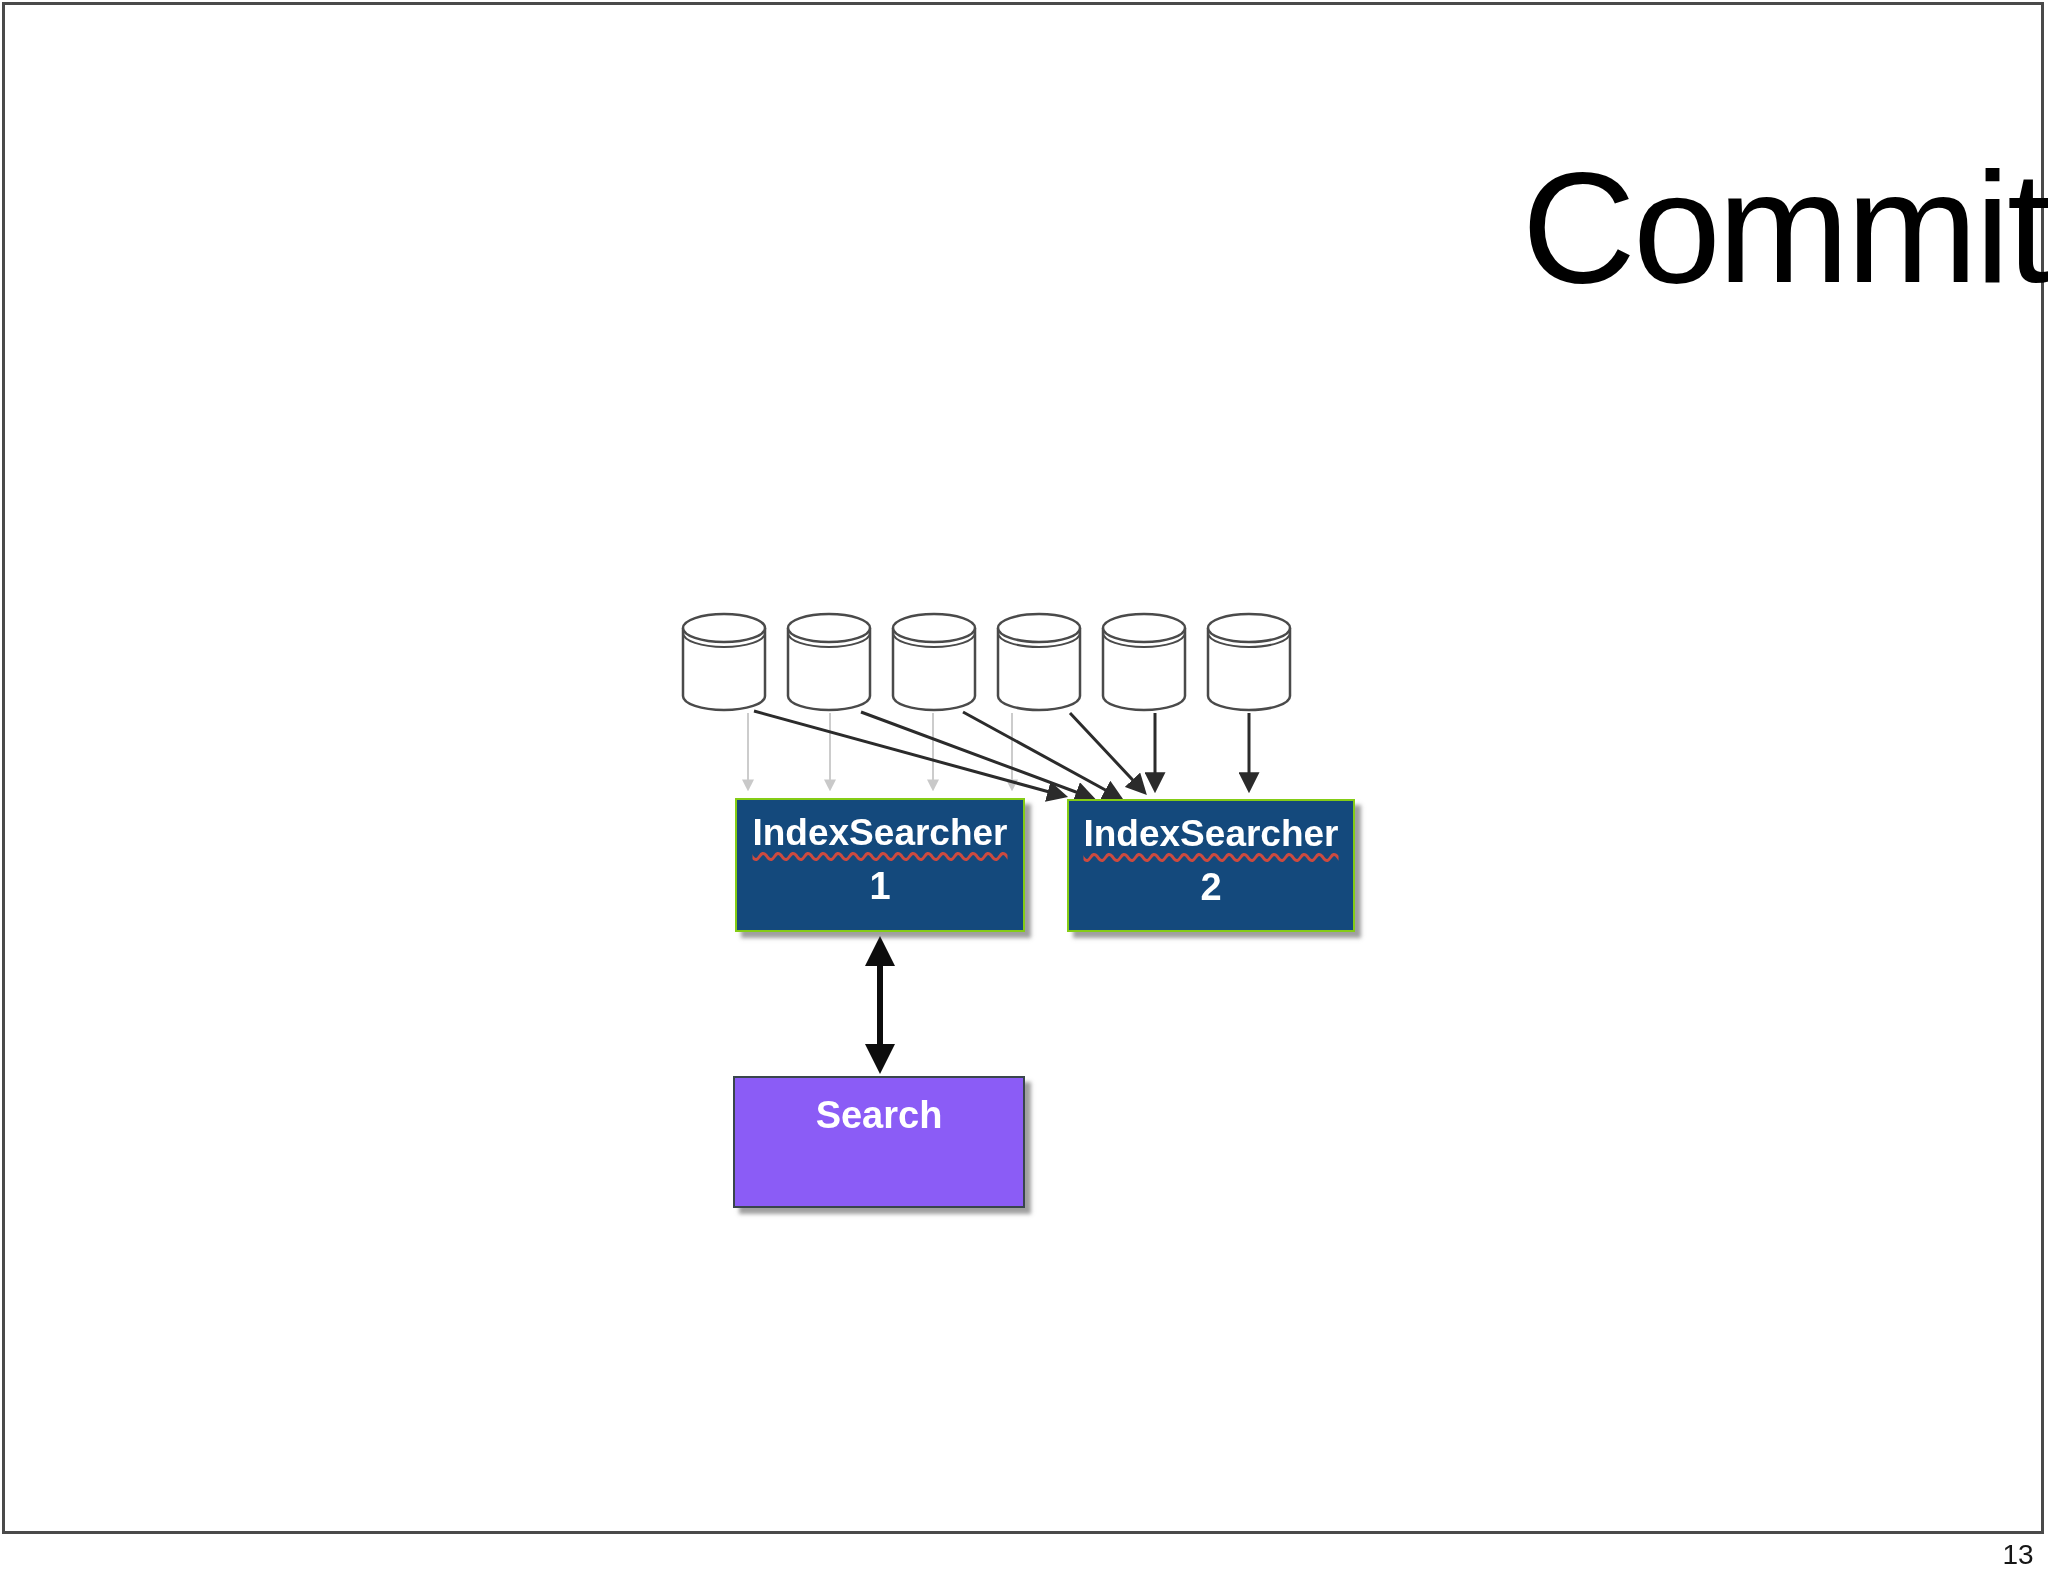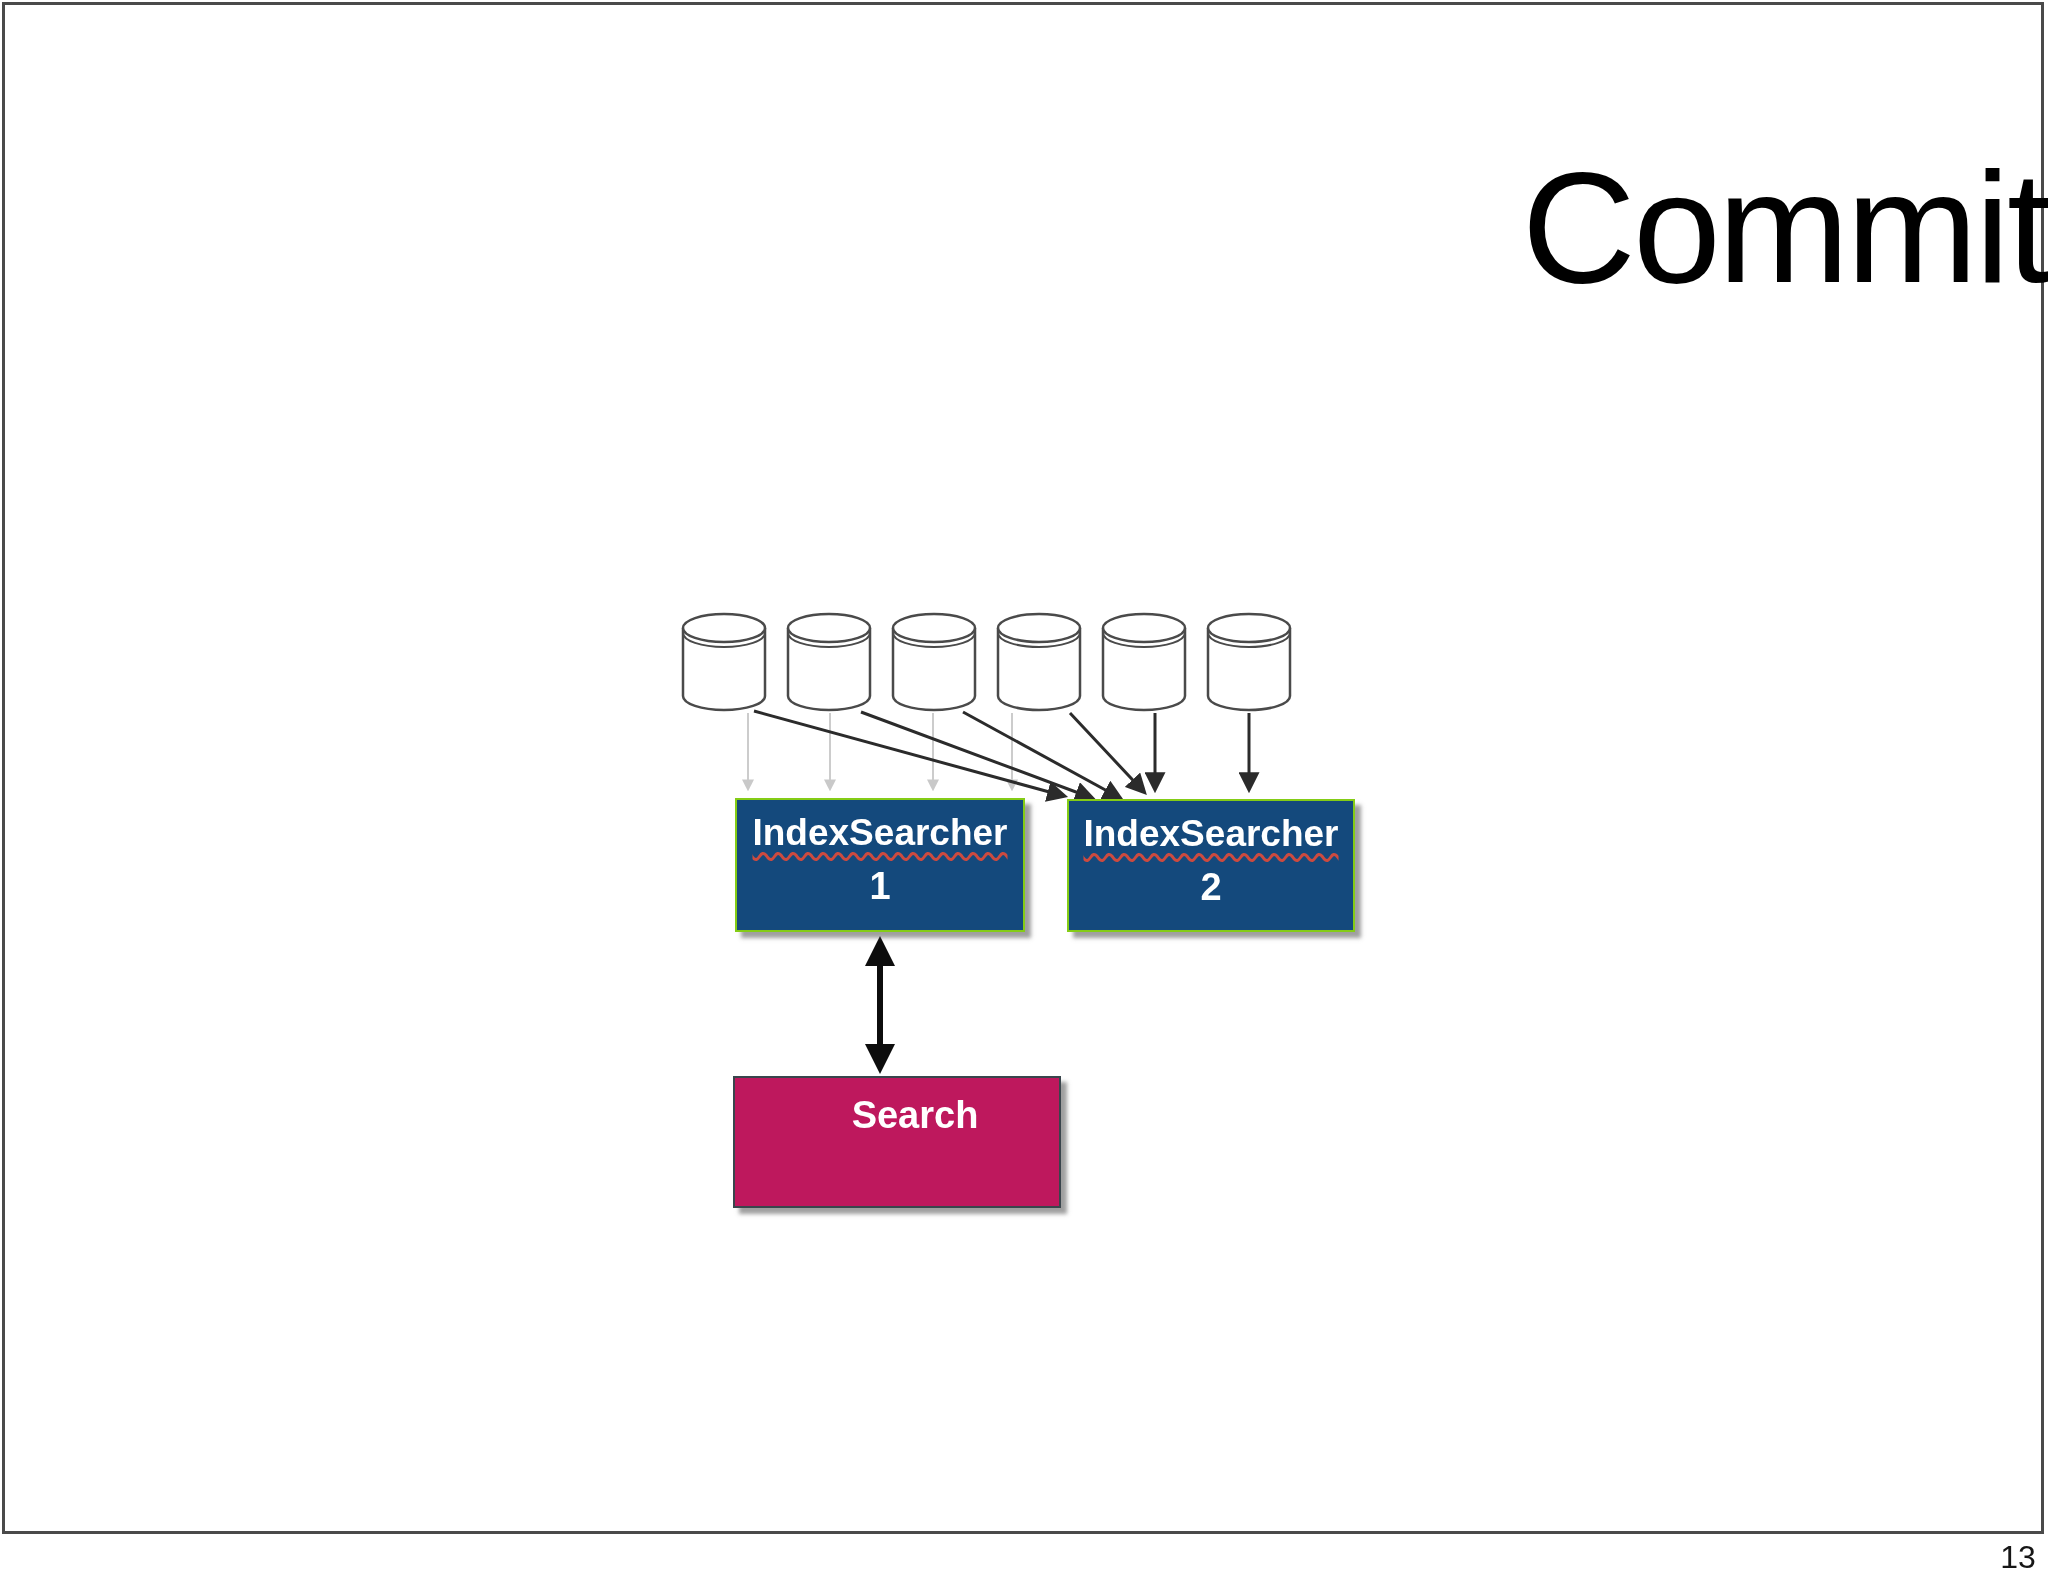--- a/index.html
+++ b/index.html
@@ -13,36 +13,36 @@
 
   .node{position:absolute;text-align:center;color:#ffffff;
         box-shadow:6px 6px 4px rgba(80,80,80,0.55);}
   .searcher{background:#14497c;border:2px solid #84cc16;}
   .searcher .l1{margin-top:12px;font-size:37px;font-weight:bold;}
   .searcher .l1 span{text-decoration:underline wavy #cd4a3f;
         text-decoration-thickness:2.5px;text-underline-offset:7px;}
   .searcher .l2{margin-top:11px;font-size:38px;font-weight:bold;}
   .box1{left:735px;top:798px;width:286px;height:130px;}
   .box2{left:1067px;top:799px;width:284px;height:129px;}
-  .srbox{left:733px;top:1076px;width:288px;height:128px;background:#be185d;
-        border:2px solid #39454c;padding-left:36px;}
+  .srbox{left:733px;top:1076px;width:288px;height:128px;background:#8b5cf6;
+        border:2px solid #39454c;}
   .srbox .line{font-size:38px;font-weight:bold;line-height:1.28;}
   .srbox .pad{height:13px;}
 
   .logo{position:absolute;left:1750px;top:1366px;width:290px;height:160px;}
   .logo-word{position:absolute;left:0;top:-6px;font-size:118px;font-weight:bold;
         color:#1e4d8b;letter-spacing:-7px;line-height:0.92;
         transform:scaleX(0.86);transform-origin:left top;}
   .logo-tri{position:absolute;background:#f2b62d;}
   .tri-l{left:8px;top:10px;width:25px;height:15px;clip-path:polygon(0 0,100% 0,0 100%);}
   .tri-i{left:184px;top:10px;width:21px;height:14px;clip-path:polygon(0 0,100% 0,100% 100%);}
   .logo-tagline{position:absolute;left:2px;top:118px;font-size:24px;font-weight:bold;
         letter-spacing:7.2px;color:#1e4d8b;white-space:nowrap;}
   .page-num{position:absolute;left:1998px;top:1539px;width:40px;text-align:center;
-        font-size:32px;color:#161616;}
+        font-size:28px;color:#161616;}
 </style>
 </head>
 <body>
 
 <div class="page">
 
   <div class="slide-frame"></div>
 
   <div class="slide-title">Commit</div>
 

